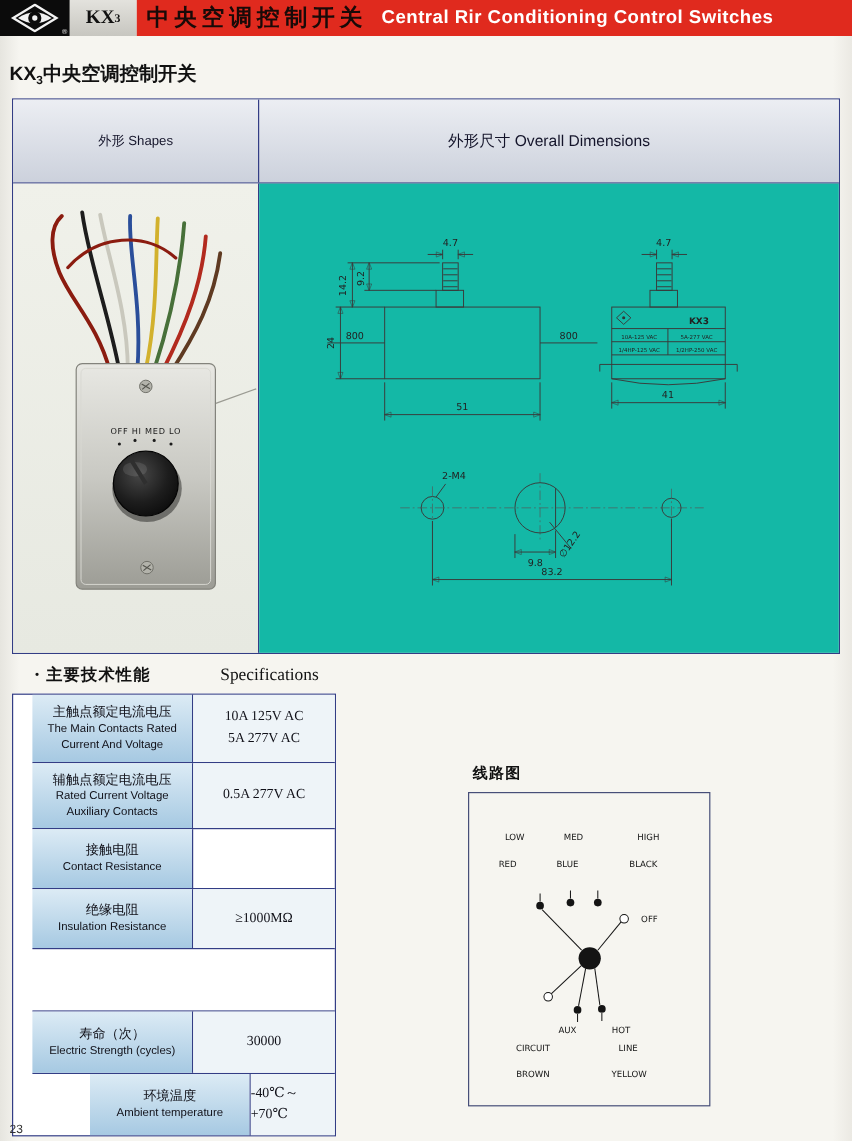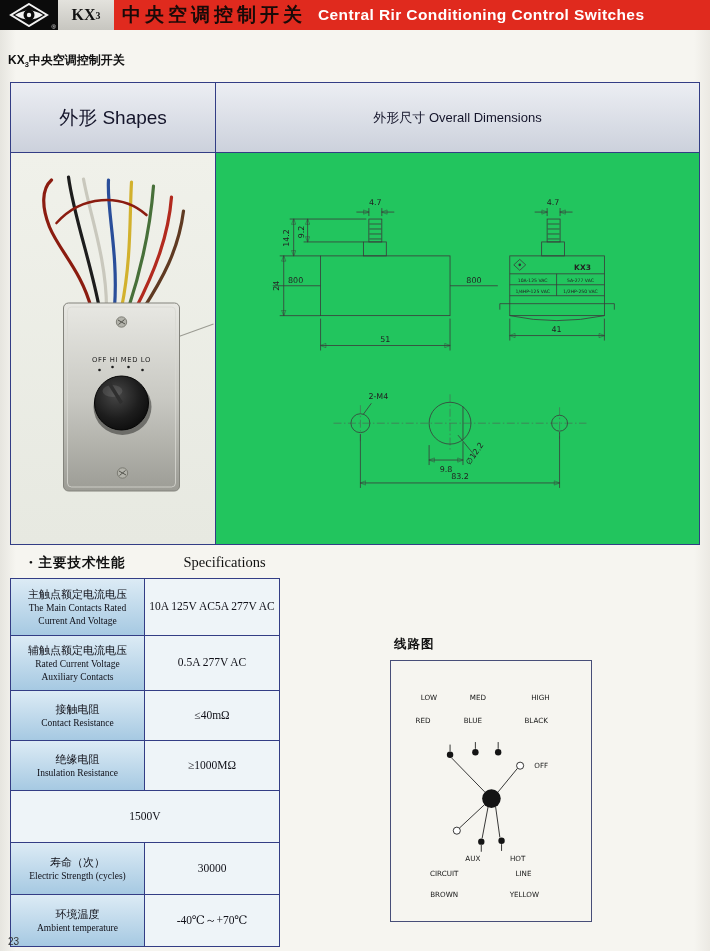--- a/index.html
+++ b/index.html
@@ -21,61 +21,61 @@
   .logo-box .reg { position:absolute; right:2px; bottom:0px; color:#e8e8e8; font-size:6px; }
   .brand-seg { flex:0 0 56px; background:linear-gradient(#e3e2dd,#c7c6c0);
     display:flex; align-items:center; justify-content:center;
     font-weight:bold; font-size:16px; color:#111; font-family:"Liberation Serif","DejaVu Serif",serif; }
   .brand-seg sub, .page-heading sub { font-size:62%; vertical-align:-3px; }
   .banner-red { flex:1; background:#e02a1e; display:flex; align-items:center; padding-left:8px; gap:12px; overflow:hidden; }
   .title-cn { font-size:19px; font-weight:bold; color:#190a08; letter-spacing:4px; white-space:nowrap; }
   .title-en { font-size:15.5px; font-weight:bold; color:#ffffff; letter-spacing:0.4px; white-space:nowrap; }
 
   
-  .page-heading { position:absolute; top:52px; left:8px; font-size:12px; font-weight:bold; color:#111; }
+  .page-heading { position:absolute; top:52px; left:8px; font-size:16px; font-weight:bold; color:#111; }
 
   
   .overview-table { position:absolute; top:82px; left:10px; width:690px; height:463px;
     border:1px solid #333d85; background:#f3f4ee; }
   .ot-header { display:flex; height:70px; border-bottom:1px solid #333d85;
     background:linear-gradient(#eceef3,#ccd1dc); }
   .ot-h-left { flex:0 0 205px; border-right:1px solid #333d85;
-    display:flex; align-items:center; justify-content:center; font-size:19px; color:#14142a; }
+    display:flex; align-items:center; justify-content:center; font-size:11px; color:#14142a; }
   .ot-h-right { flex:1; display:flex; align-items:center; justify-content:center; font-size:13px; color:#14142a; }
   .ot-body { display:flex; height:391px; }
   .ot-photo-cell { flex:0 0 205px; border-right:1px solid #333d85; position:relative;
     background:linear-gradient(180deg,#f0f1ea,#e7e9e1); }
-  .ot-draw-cell { flex:1; position:relative; background:#22c55e; }
+  .ot-draw-cell { flex:1; position:relative; background:#14b8a6; }
   .ot-photo-cell svg, .ot-draw-cell svg { width:100%; height:100%; display:block; }
 
   .drawings line, .drawings rect, .drawings circle, .drawings path, .drawings polygon
     { stroke:#3a3a3a; stroke-width:0.8; fill:none; }
   .drawings .cl { stroke-dasharray:8 2.5 1.5 2.5; stroke-width:0.55; stroke:#555; }
   .drawings text { font-size:8px; fill:#222; stroke:none; font-family:"DejaVu Sans",sans-serif; }
   .drawings text.tiny { font-size:4.6px; }
   .drawings text.mod { font-size:7.5px; font-weight:bold; }
   .drawings .fl { fill:#333; stroke:none; }
 
   
   .specs-heading { position:absolute; top:554px; left:12px; display:flex; gap:58px; align-items:baseline;margin-left:12px; }
   .sh-cn { font-size:13.5px; font-weight:bold; color:#111; letter-spacing:1px; }
   .sh-en { font-size:14.5px; font-family:"Liberation Serif","DejaVu Serif",serif; color:#111; }
 
-  .specs-table { position:absolute; top:578px; left:10px; width:270px; border:1px solid #333d85; background:#fff; }
+  .specs-table { position:absolute; top:578px; left:10px; width:270px; border:1px solid #333d85; background:#fff;padding-left:16px; }
   .spec-row { display:flex; border-bottom:1px solid #333d85; }
-  .spec-row:last-child { border-bottom:none; }
+  .spec-row:last-child { border-bottom:none;margin-left:48px; }
   .spec-label { flex:0 0 134px; border-right:1px solid #333d85;
     background:linear-gradient(#dcebf5,#a6c9e2);
     display:flex; flex-direction:column; align-items:center; justify-content:center;
     text-align:center; padding:2px; }
   .spec-label .cn { font-size:11px; color:#101018; line-height:1.4; }
   .spec-label .en { font-size:9.5px; line-height:1.3; color:#101018;
-    font-family:Liberation Serif, serif; }
+    font-family:Liberation Sans, sans-serif; }
   .spec-value { flex:1; background:#eef4f8;
-    display:flex; align-items:center; justify-content:center;
+    display:flex; flex-direction:column; align-items:center; justify-content:center;
     font-family:"Liberation Serif","DejaVu Serif",serif; font-size:11.5px; color:#101018; line-height:1.55; }
 
   
   .circuit-title { position:absolute; top:636px; left:394px; font-size:12.5px; font-weight:bold; color:#111; letter-spacing:1px;text-align:center; }
   .circuit-box { position:absolute; top:660px; left:390px; width:202px; height:262px;
     border:1px solid #474e78; background:transparent; }
   .circuit-box svg { width:100%; height:100%; display:block; }
   .circuit-box line { stroke:#141414; stroke-width:1; }
   .circuit-box text { font-size:8.5px; fill:#141414; font-family:"DejaVu Sans",sans-serif; }
 
@@ -321,39 +321,33 @@
       <div class="spec-value">
         <div>0.5A 277V AC</div>
       </div>
     </div>
 
     <div class="spec-row" style="height:50px">
       <div class="spec-label">
         <div class="cn">接触电阻</div>
         <div class="en">Contact Resistance</div>
       </div>
-      <div class="spec-value">
-        <div>≤40mΩ</div>
-      </div>
     </div>
 
     <div class="spec-row" style="height:50px">
       <div class="spec-label">
         <div class="cn">绝缘电阻</div>
         <div class="en">Insulation Resistance</div>
       </div>
       <div class="spec-value">
         <div>≥1000MΩ</div>
       </div>
     </div>
 
     <div class="spec-row" style="height:52px">
-      <div class="spec-value">
-        <div>1500V</div>
-      </div>
     </div>
 
     <div class="spec-row" style="height:52px">
       <div class="spec-label">
         <div class="cn">寿命（次）</div>
         <div class="en">Electric Strength (cycles)</div>
       </div>
       <div class="spec-value">
         <div>30000</div>
       </div>

